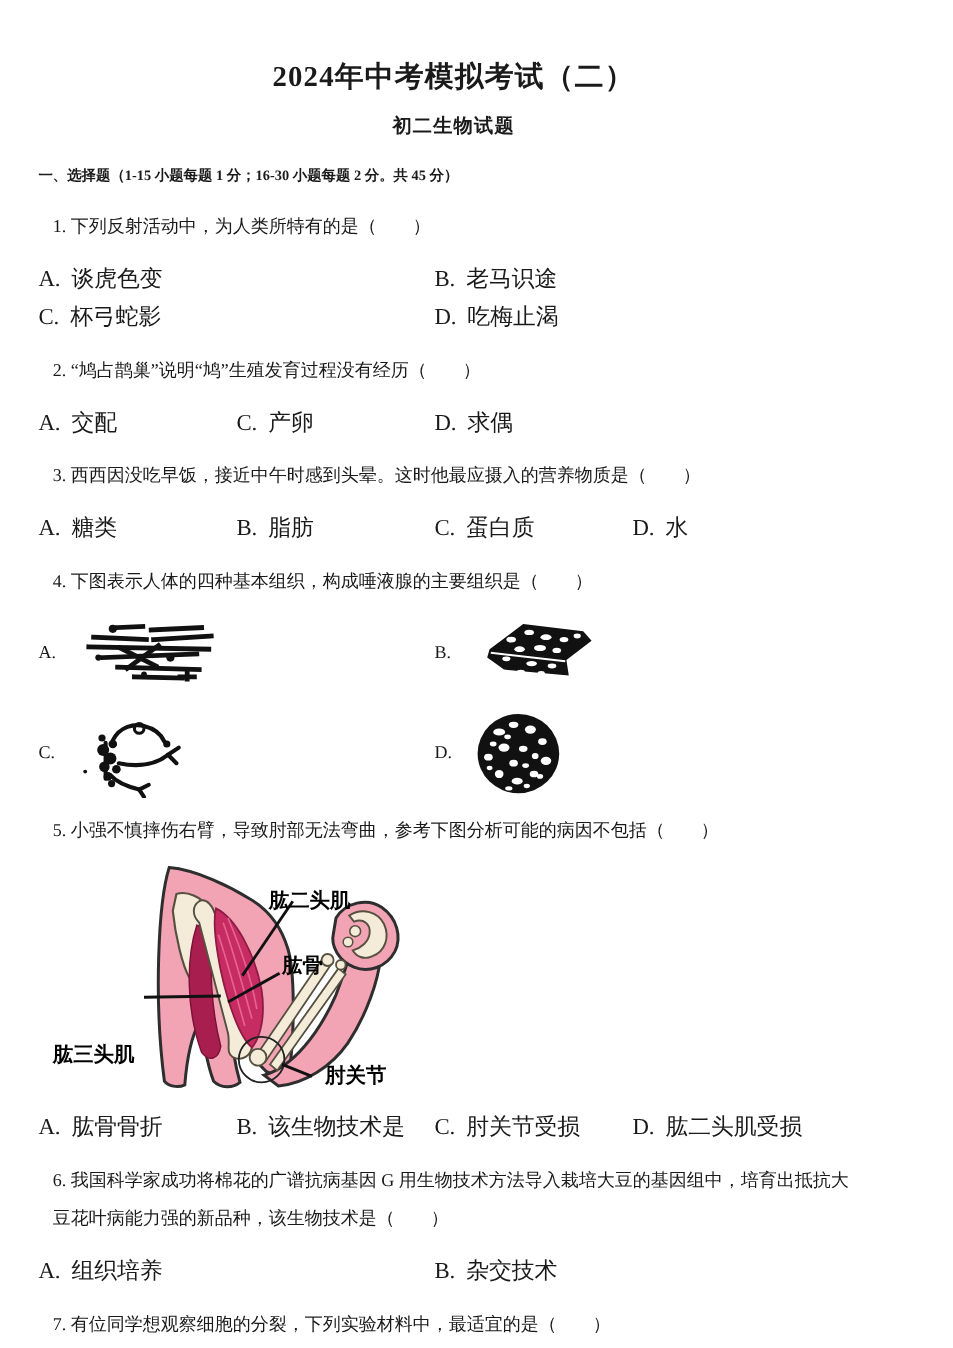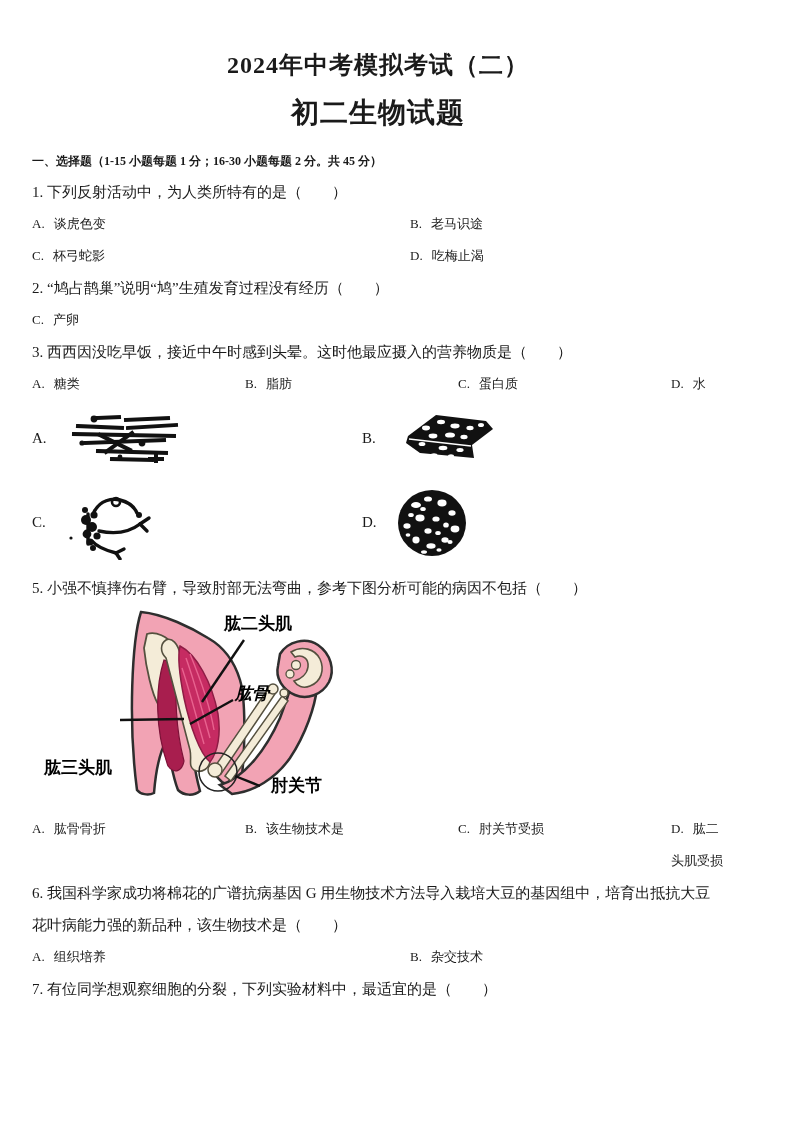--- a/index.html
+++ b/index.html
@@ -6,47 +6,47 @@
   body{
     width:794px;height:1123px;overflow:hidden;position:relative;
     font-family:"Liberation Serif","DejaVu Serif",serif;color:#1a1a1a;
   }
   .page{padding:50px 70px 0 32px;}
   .exam-title{
     text-align:center;font-size:24px;font-weight:bold;line-height:1.25;
     margin:0 0 16px 0;letter-spacing:1px;
   }
   .exam-subtitle{
-    text-align:center;font-size:28px;font-weight:bold;line-height:1.2;
+    text-align:center;font-size:16px;font-weight:bold;line-height:1.2;
     margin:0 0 16px 0;letter-spacing:1px;
   }
   .section-heading{
     font-size:12px;font-weight:bold;line-height:30px;margin:0;
   }
-  .q-text{font-size:15px;line-height:32px;margin:0;}
-  .opts{display:grid;font-size:13px;line-height:32px;gap:48px;}
+  .q-text{font-size:15px;line-height:32px;margin:12px;}
+  .opts{display:grid;font-size:19px;line-height:32px;}
   .opts-2{grid-template-columns:330px 1fr;}
   .opts-4{grid-template-columns:165px 165px 165px 1fr;}
   .opt-key{margin-right:9px;}
   
   .tissue-grid{
     display:grid;grid-template-columns:330px 1fr;
     row-gap:16px;margin:8px 0 12px 0;align-items:center;
   }
   .tissue-item{display:flex;align-items:center;gap:10px;font-size:15px;}
   .tissue-item .fig-label{width:22px;}
   
   .arm-figure{position:relative;width:300px;height:195px;margin:6px 0 8px 12px;}
   .arm-figure svg{position:absolute;left:0;top:0;}
   .arm-label{
     position:absolute;font-size:17px;font-weight:bold;color:#000;
     white-space:nowrap;line-height:1;
   }
-  .arm-label.biceps{left:180px;top:5px;}
-  .arm-label.humerus{left:191px;top:75px;font-style:italic;}
+  .arm-label.biceps{left:180px;top:21px;}
+  .arm-label.humerus{left:191px;top:75px;}
   .arm-label.triceps{left:0px;top:101px;margin-top:48px;}
   .arm-label.elbow{left:227px;top:167px;}
 </style>
 </head>
 <body>
 
 <div class="page">
 
   <h1 class="exam-title">2024年中考模拟考试（二）</h1>
   <h2 class="exam-subtitle">初二生物试题</h2>
@@ -60,35 +60,38 @@
     </div>
     <div class="opts opts-2">
       <span><span class="opt-key">C.</span><span>杯弓蛇影</span></span>
       <span><span class="opt-key">D.</span><span>吃梅止渴</span></span>
     </div>
   </div>
 
   <div>
     <p class="q-text"><span>2.</span>&nbsp;<span>“鸠占鹊巢”说明“鸠”生殖发育过程没有经历（　　）</span></p>
     <div class="opts opts-4">
+      <span><span class="opt-key">A.</span><span>交配</span></span>
       <span><span class="opt-key">C.</span><span>产卵</span></span>
+      <span><span class="opt-key">D.</span><span>求偶</span></span>
     </div>
   </div>
 
   <div>
     <p class="q-text"><span>3.</span>&nbsp;<span>西西因没吃早饭，接近中午时感到头晕。这时他最应摄入的营养物质是（　　）</span></p>
     <div class="opts opts-4">
       <span><span class="opt-key">A.</span><span>糖类</span></span>
       <span><span class="opt-key">B.</span><span>脂肪</span></span>
       <span><span class="opt-key">C.</span><span>蛋白质</span></span>
       <span><span class="opt-key">D.</span><span>水</span></span>
     </div>
   </div>
 
   <div>
+    <p class="q-text"><span>4.</span>&nbsp;<span>下图表示人体的四种基本组织，构成唾液腺的主要组织是（　　）</span></p>
     <div class="tissue-grid">
       <div class="tissue-item">
         <span class="fig-label">A.</span>
         <svg width="125" height="52" viewBox="0 0 125 52">
           <g stroke="#111" stroke-width="4" stroke-linecap="square" fill="none">
             <path d="M34,5 L55,4"></path>
               <path d="M62,7 L104,5"></path>
             <path d="M14,13 L58,15"></path>
               <path d="M64,15 L112,12"></path>
             <path d="M10,21 L110,23"></path>

